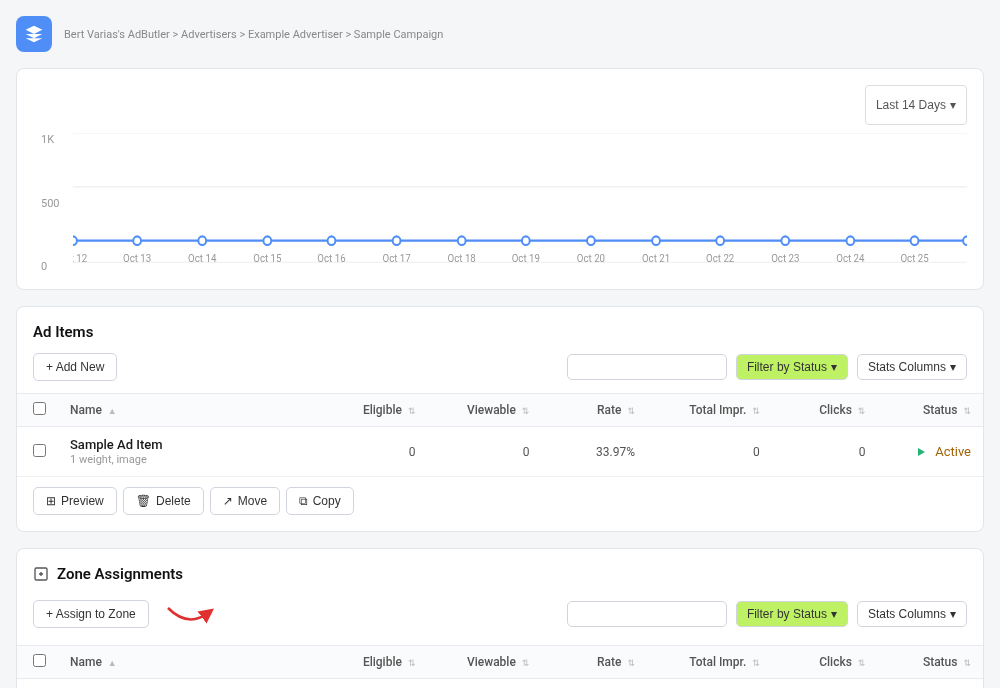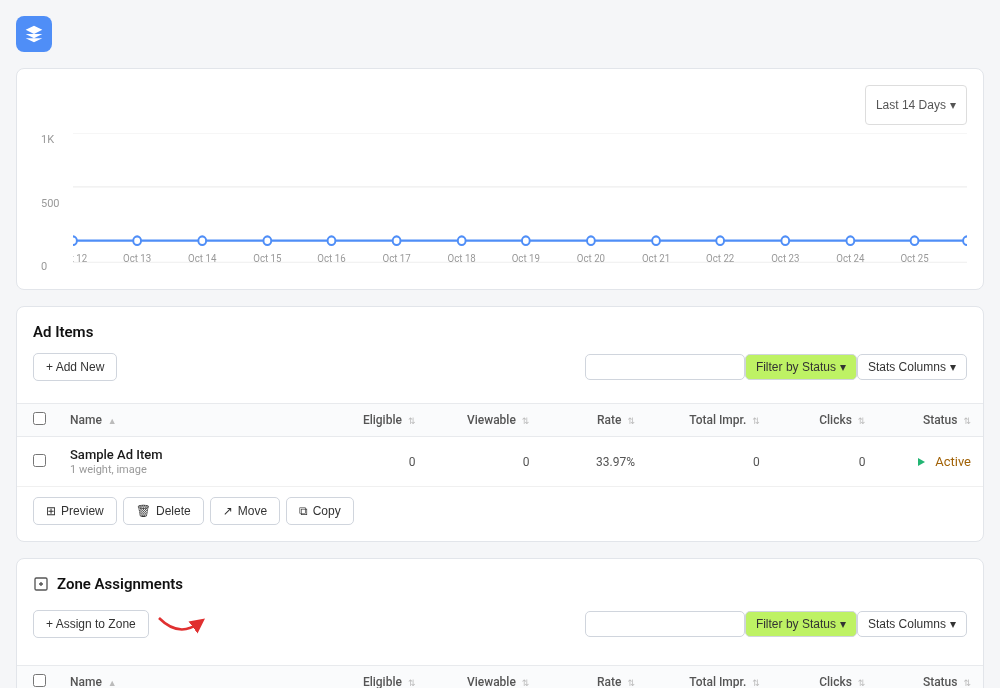--- a/index.html
+++ b/index.html
@@ -104,21 +104,21 @@
       color: #111;
       display: flex;
       align-items: center;
       gap: 8px;
       margin-bottom: 12px;
     }
     .section-toolbar {
       padding: 0 16px 12px 16px;
       display: flex;
       align-items: center;
-      gap: 0;
+      gap: 9px;
     }
     .btn {
       display: inline-flex;
       align-items: center;
       gap: 5px;
       padding: 6px 12px;
       border-radius: 5px;
       font-size: 12px;
       cursor: pointer;
       border: 1px solid #d0d5dd;
@@ -166,21 +166,20 @@
     }
     
     .table-wrapper {
       width: 100%;
       overflow: hidden;
     }
     table {
       width: 100%;
       border-collapse: collapse;
       font-size: 12px;
-      margin-top: 10px;
     }
     thead tr {
       border-top: 1px solid #e8eaed;
       border-bottom: 1px solid #e8eaed;
       background: #fafbfc;
     }
     thead th {
       padding: 8px 12px;
       text-align: left;
       font-weight: 500;
@@ -261,20 +260,21 @@
 
 <div class="page">
 
   <div class="page-header">
     <div class="app-icon">
       <svg width="20" height="20" viewBox="0 0 24 24" fill="white">
         <path d="M12 2L2 7l10 5 10-5-10-5zM2 17l10 5 10-5M2 12l10 5 10-5"></path>
       </svg>
     </div>
     <div class="page-header-text">
+      <div class="breadcrumb">Bert Varias's AdButler &gt; Advertisers &gt; Example Advertiser &gt; Sample Campaign</div>
     </div>
   </div>
 
   <div class="card chart-card">
     <div class="chart-controls">
       <button class="date-range-btn">
         <span>Last 14 Days</span>
         <span>▾</span>
       </button>
     </div>

